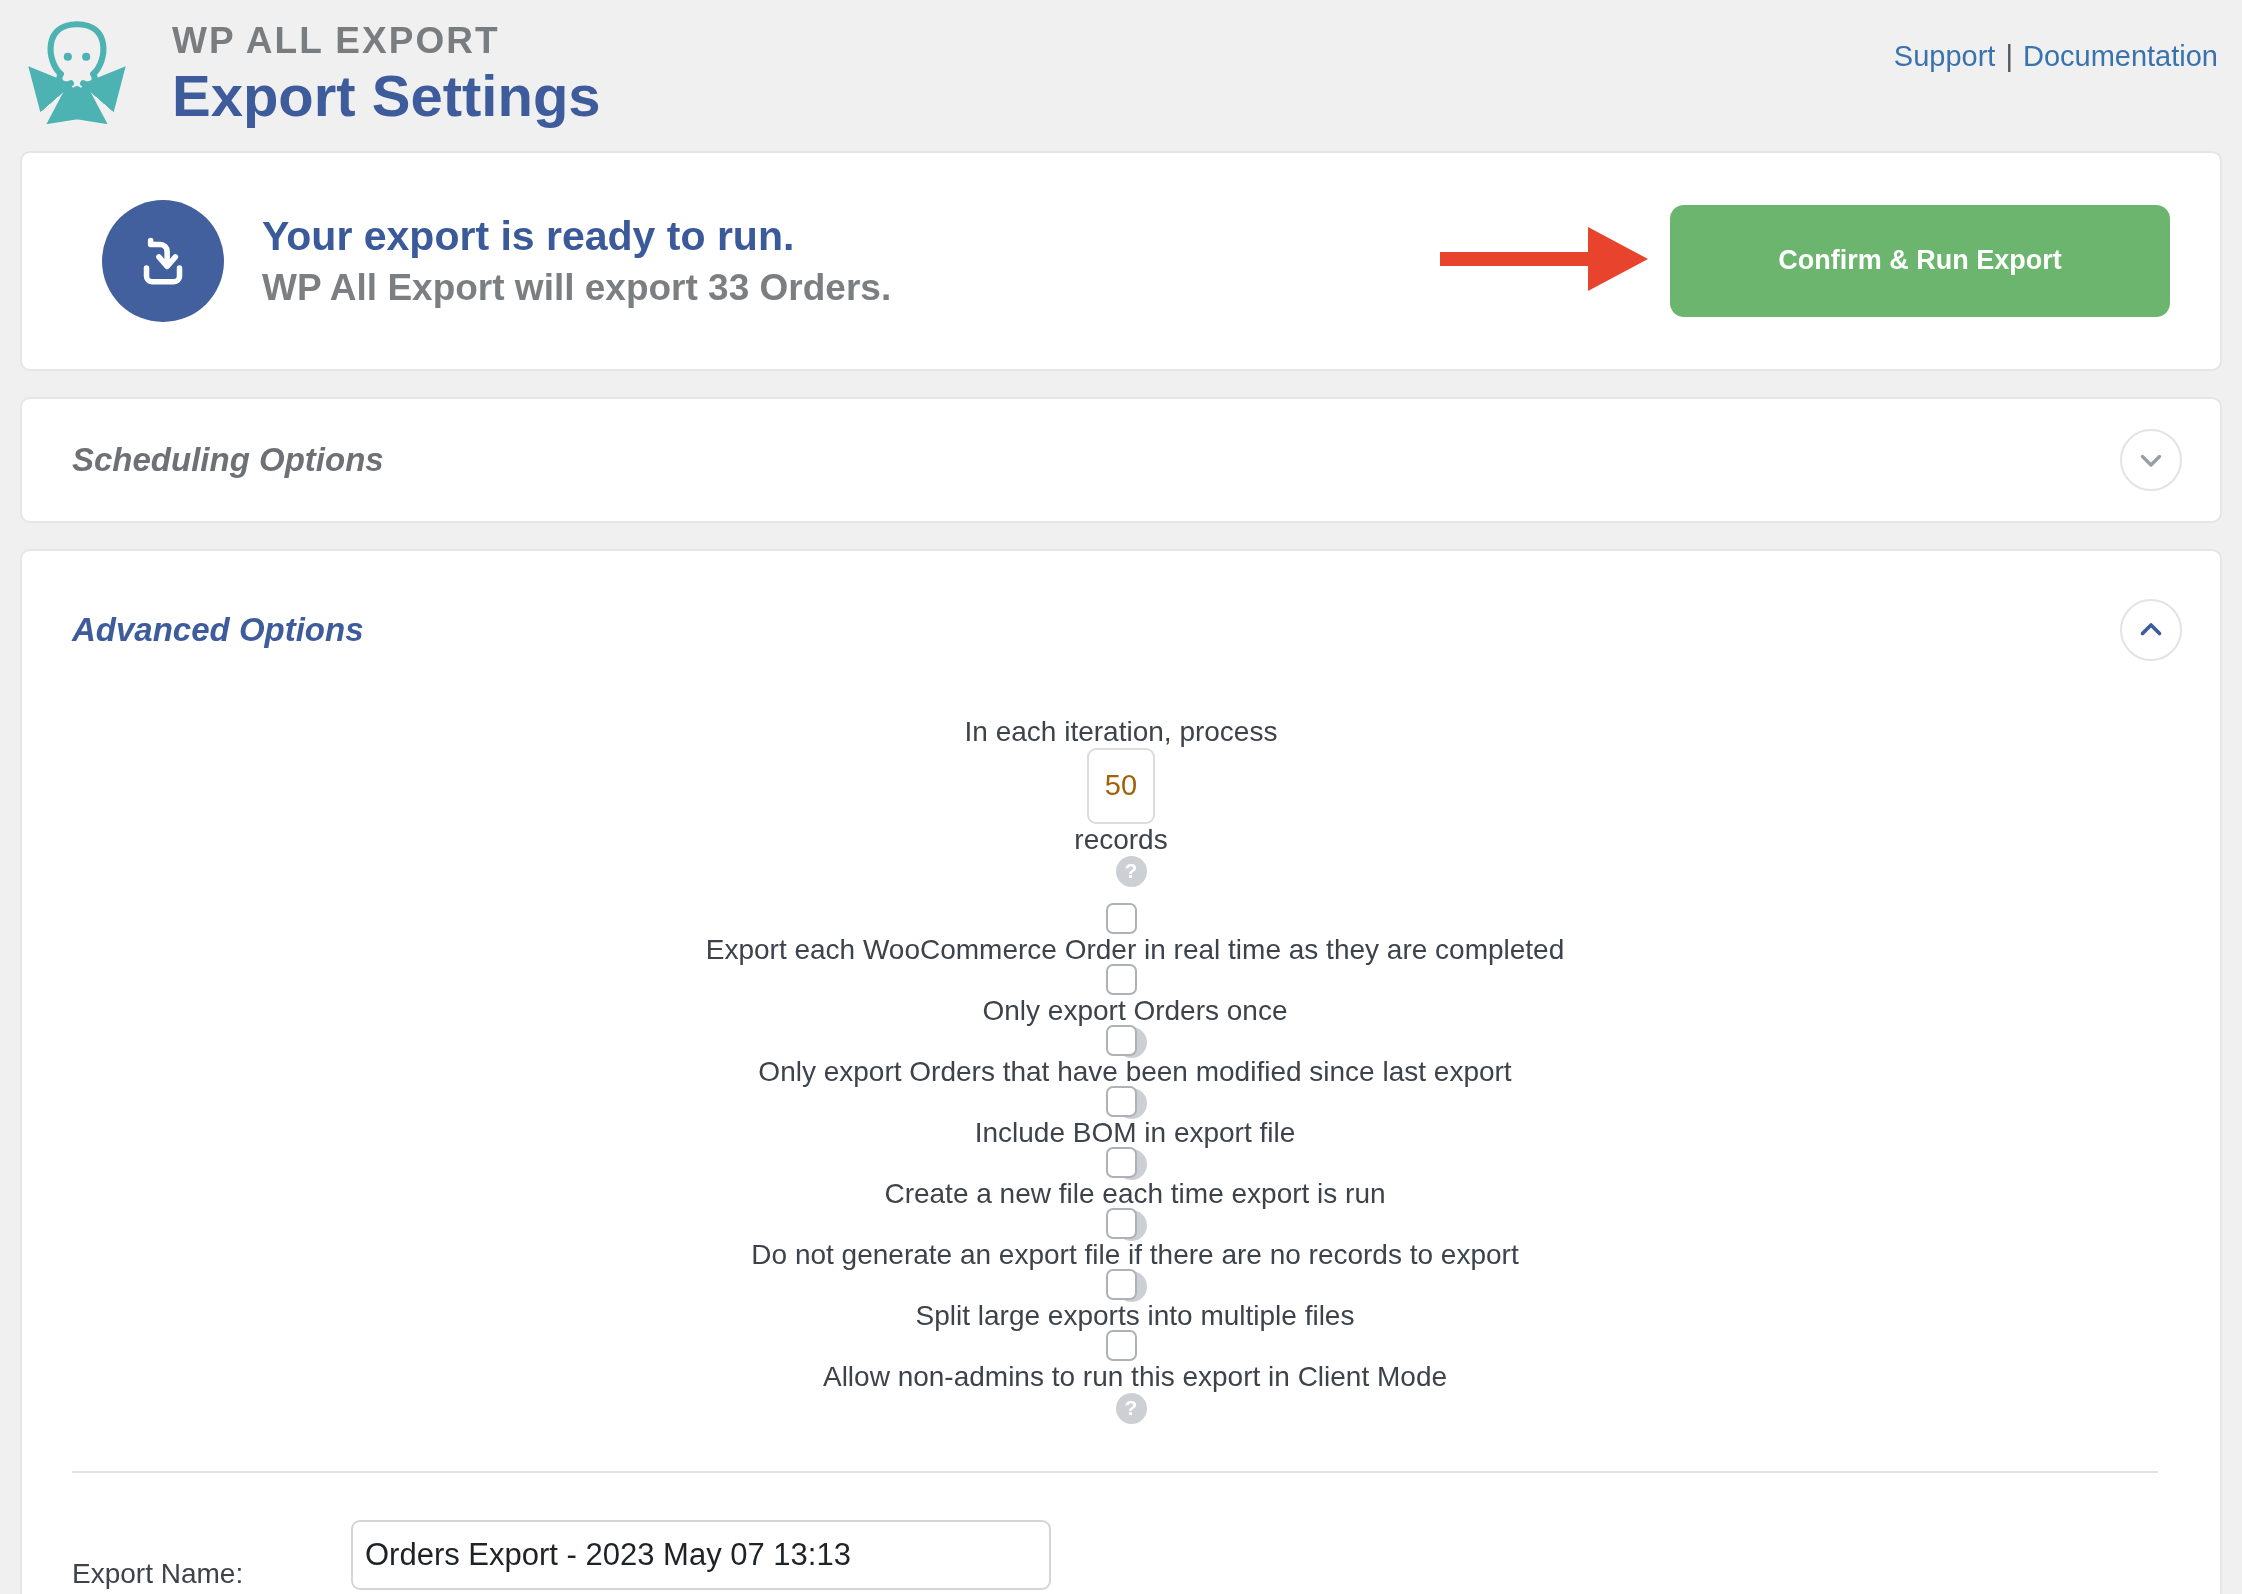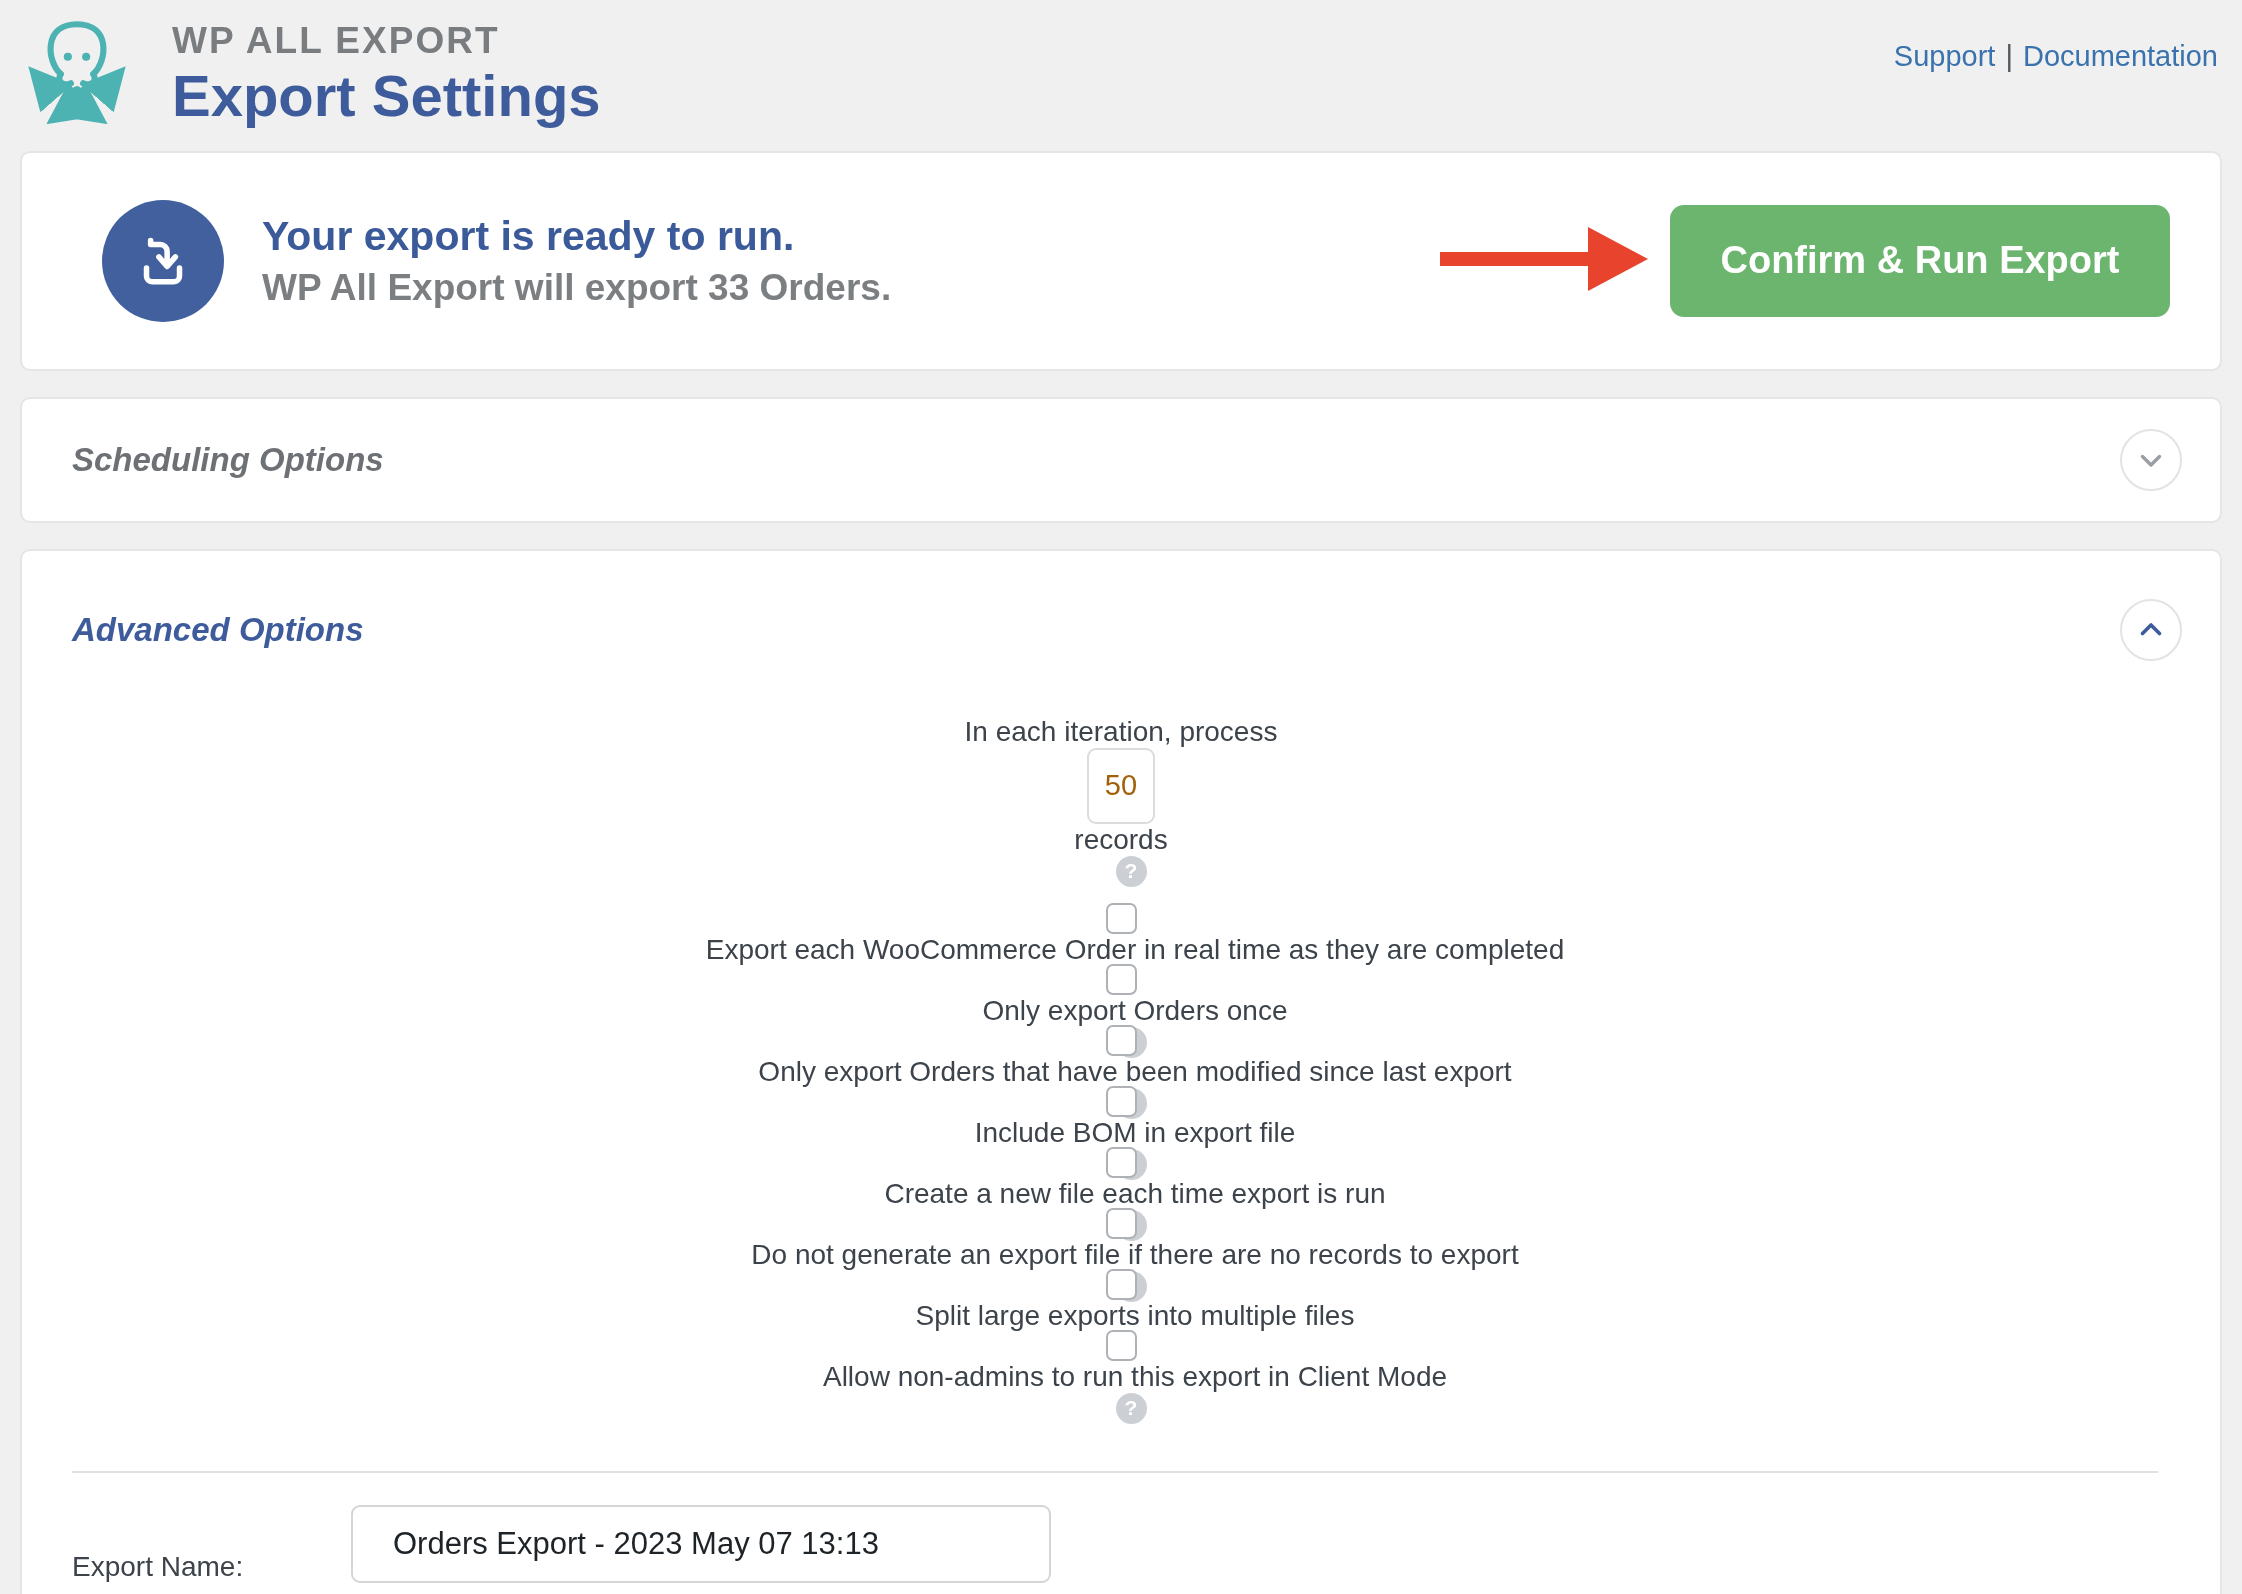--- a/index.html
+++ b/index.html
@@ -47,21 +47,21 @@
     display:flex;align-items:center;justify-content:center;flex:0 0 auto;
   }
   .banner-text{margin-left:38px;}
   .banner-heading{font-size:41px;font-weight:bold;color:#3b5a9a;line-height:1.2;}
   .banner-sub{font-size:37px;font-weight:bold;color:var(--gray-text);margin-top:6px;}
   .banner-right{margin-left:auto;display:flex;align-items:center;}
   .red-arrow{margin-right:22px;flex:0 0 auto;}
   .run-btn{
     width:500px;height:112px;border:none;border-radius:14px;
     background:var(--green);color:#fff;font-family:inherit;
-    font-size:38px;font-weight:bold;cursor:pointer;
+    font-size:27px;font-weight:bold;cursor:pointer;
   }
 
   
   .section-head{display:flex;align-items:center;justify-content:space-between;}
   .sched{height:126px;padding:0 38px 0 50px;}
   .section-title{font-size:33px;font-weight:bold;font-style:italic;}
   .sched .section-title{color:#6d7175;}
   .adv-title{color:var(--blue);}
   .toggle-circle{
     width:62px;height:62px;border-radius:50%;border:2px solid #e2e3e4;background:#fff;
@@ -85,22 +85,22 @@
   .cb-row{display:flex;align-items:center;height:61px;flex-direction:column;}
   .checkbox{
     width:31px;height:31px;border:2px solid #aeb2b6;border-radius:7px;background:#fff;
     cursor:pointer;flex:0 0 auto;
   }
   .cb-label{margin-left:28px;font-size:28px;color:var(--body-text);}
   .divider{border:none;border-top:2px solid #e0e0e1;margin:80px 12px 0 0;}
   .export-row{display:flex;align-items:flex-end;margin-top:32px;gap:47px;}
   .export-label{font-size:28px;color:var(--body-text);width:232px;flex:0 0 auto;}
   .export-input{
-    width:700px;height:78px;border:2px solid #d5d5d6;border-radius:9px;
-    padding:0 40px;font-family:inherit;font-size:31px;color:#1d2327;outline:none;
+    width:700px;height:70px;border:2px solid #d5d5d6;border-radius:9px;
+    padding:0 12px;font-family:inherit;font-size:31px;color:#1d2327;outline:none;margin-top:15px;
   }
 </style>
 </head>
 <body>
 
 <div class="page">
 
   <div class="header">
     <div class="header-left">
       <div class="logo">

